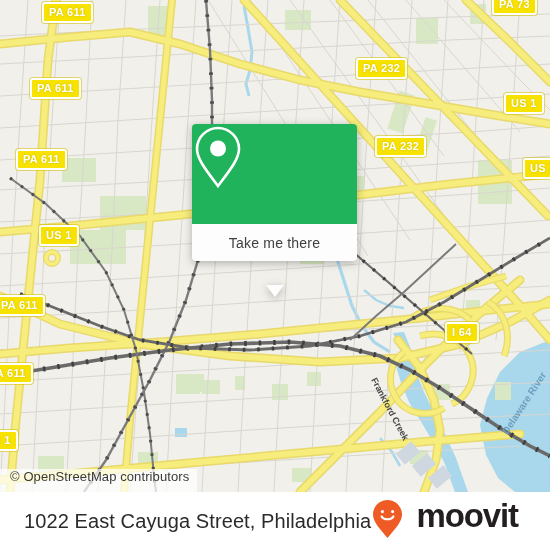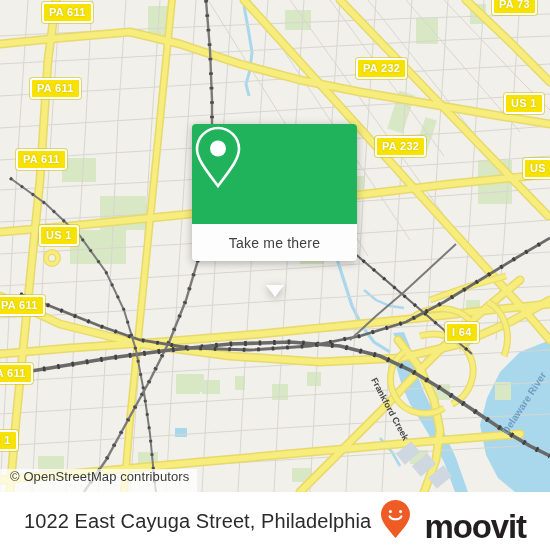--- a/index.html
+++ b/index.html
@@ -35,22 +35,22 @@
                display:flex;align-items:center;justify-content:center;}
   #card-label{font-size:14px;color:#404040;letter-spacing:.2px;}
   #card-tail{position:absolute;left:50%;margin-left:-9px;top:161px;width:0;height:0;
              border-left:9px solid transparent;border-right:9px solid transparent;
              border-top:12px solid #fdfdfd;}
 
   
   #footer{position:absolute;left:0;top:492px;width:550px;height:58px;background:#ffffff;}
   #footer-address{position:absolute;left:24px;top:50%;transform:translateY(-50%);
                   font-size:20px;color:#2b2b2b;letter-spacing:.1px;white-space:nowrap;}
-  #brand{position:absolute;right:24px;top:50%;transform:translateY(-50%);
-         display:flex;align-items:flex-end;gap:13px;}
+  #brand{position:absolute;right:32px;top:50%;transform:translateY(-50%);
+         display:flex;align-items:flex-start;gap:13px;}
   #brand-word{font-size:33px;font-weight:bold;color:#231f20;letter-spacing:-1.1px;line-height:1;}
 </style>
 </head>
 <body>
 
 <div id="page">
 
   <div id="map">
 
     <svg width="550" height="492" viewBox="0 0 550 492">

